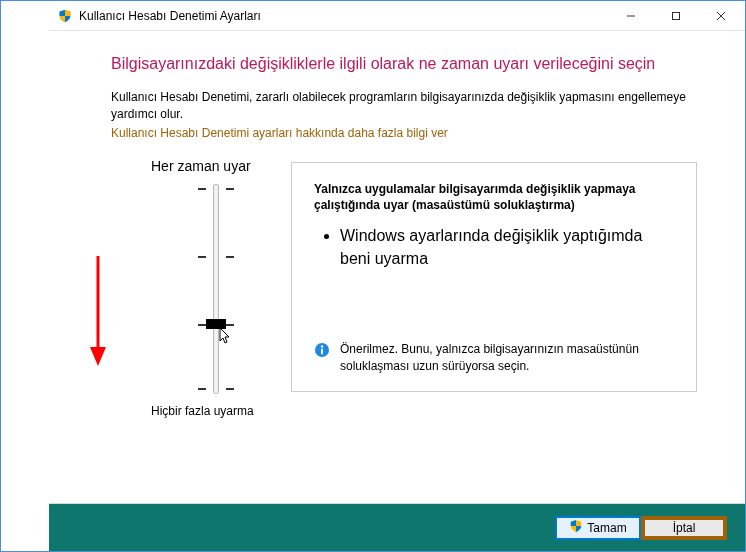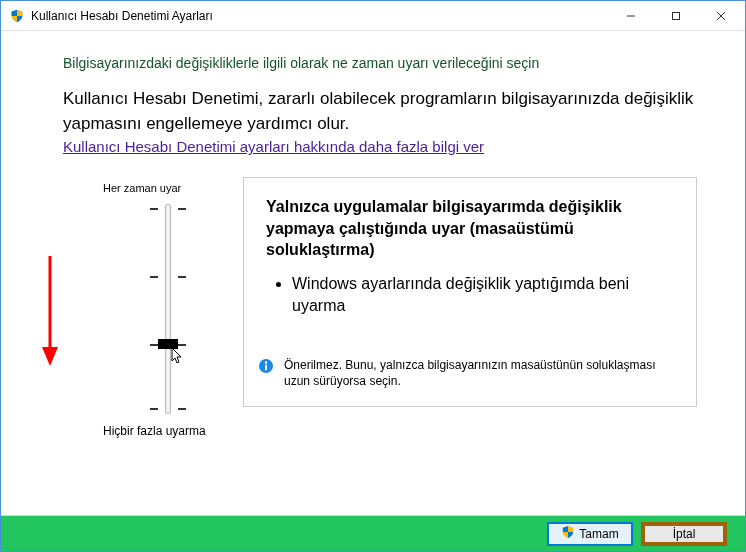--- a/index.html
+++ b/index.html
@@ -13,20 +13,21 @@
     color: #000;
   }
   .window {
     width: 746px;
     height: 552px;
     border: 1px solid #4a90d9;
     background: #fff;
     display: flex;
     flex-direction: column;
     position: relative;
+    padding-left: 48px;
   }
   .titlebar {
     height: 30px;
     display: flex;
     align-items: center;
     padding: 0 2px 0 8px;
     background: #fff;
     border-bottom: 1px solid #e5e5e5;
   }
   .titlebar .title-icon {
@@ -46,50 +47,48 @@
     display: flex; align-items: center; justify-content: center;
     color: #666;
     font-size: 10px;
   }
   .content {
     flex: 1;
     padding: 24px 48px 10px 62px;
     position: relative;
   }
   .heading {
-    color: #14532d;
-    font-size: 14px;
+    color: #be185d;
+    font-size: 16px;
     font-weight: 400;
     margin-bottom: 16px;
   }
   .desc {
-    font-size: 17px;
+    font-size: 12px;
     color: #000;
     line-height: 1.45;
     margin-bottom: 2px;
   }
   .link {
-    color: #4c1d95;
-    text-decoration: underline;
-    font-size: 15px;
+    color: #a16207;
+    font-size: 12px;
     cursor: pointer;
   }
   .body-row {
     display: flex;
     margin-top: 18px;
   }
   .slider-col {
     width: 170px;
     position: relative;
   }
   .slider-label-top {
-    font-size: 11px;
+    font-size: 14px;
     margin-left: 40px;
     margin-bottom: 10px;
-    margin-top: 9px;
   }
   .slider-label-bottom {
     font-size: 12px;
     margin-left: 40px;
     margin-top: 10px;
   }
   .slider-track-wrap {
     position: relative;
     height: 210px;
     margin-left: 40px;
@@ -143,55 +142,54 @@
   .info-box {
     flex: 1;
     border: 1px solid #ccc;
     padding: 18px 22px 14px 22px;
     position: relative;
     height: 230px;
     margin-left: 10px;
     margin-top: 4px;
   }
   .info-title {
-    font-size: 16px;
+    font-size: 12px;
     font-weight: bold;
     line-height: 1.35;
     margin-bottom: 12px;
   }
   .info-list {
     list-style: disc;
     margin-left: 26px;
     font-size: 16px;
     line-height: 1.4;
     padding-right: 20px;
   }
   .recommend {
     position: absolute;
     bottom: 16px;
-    left: 14px;
+    left: 22px;
     right: 22px;
     display: flex;
     align-items: flex-start;
     gap: 10px;
     font-size: 12px;
     line-height: 1.4;
   }
   .info-icon {
     width: 16px; height: 16px; flex-shrink: 0; margin-top: 1px;
   }
   .footer {
-    height: 36px;
+    height: 48px;
     border-top: 1px solid #d8d8d8;
-    background: #22c55e;
+    background: #0f766e;
     display: flex;
     align-items: center;
     justify-content: flex-end;
     padding: 0 18px;
-    gap: 8px;
   }
   .btn {
     min-width: 86px;
     height: 24px;
     border: 4px solid #a16207;
     background: #e9e9e9;
     font-size: 12px;
     display: flex;
     align-items: center;
     justify-content: center;

